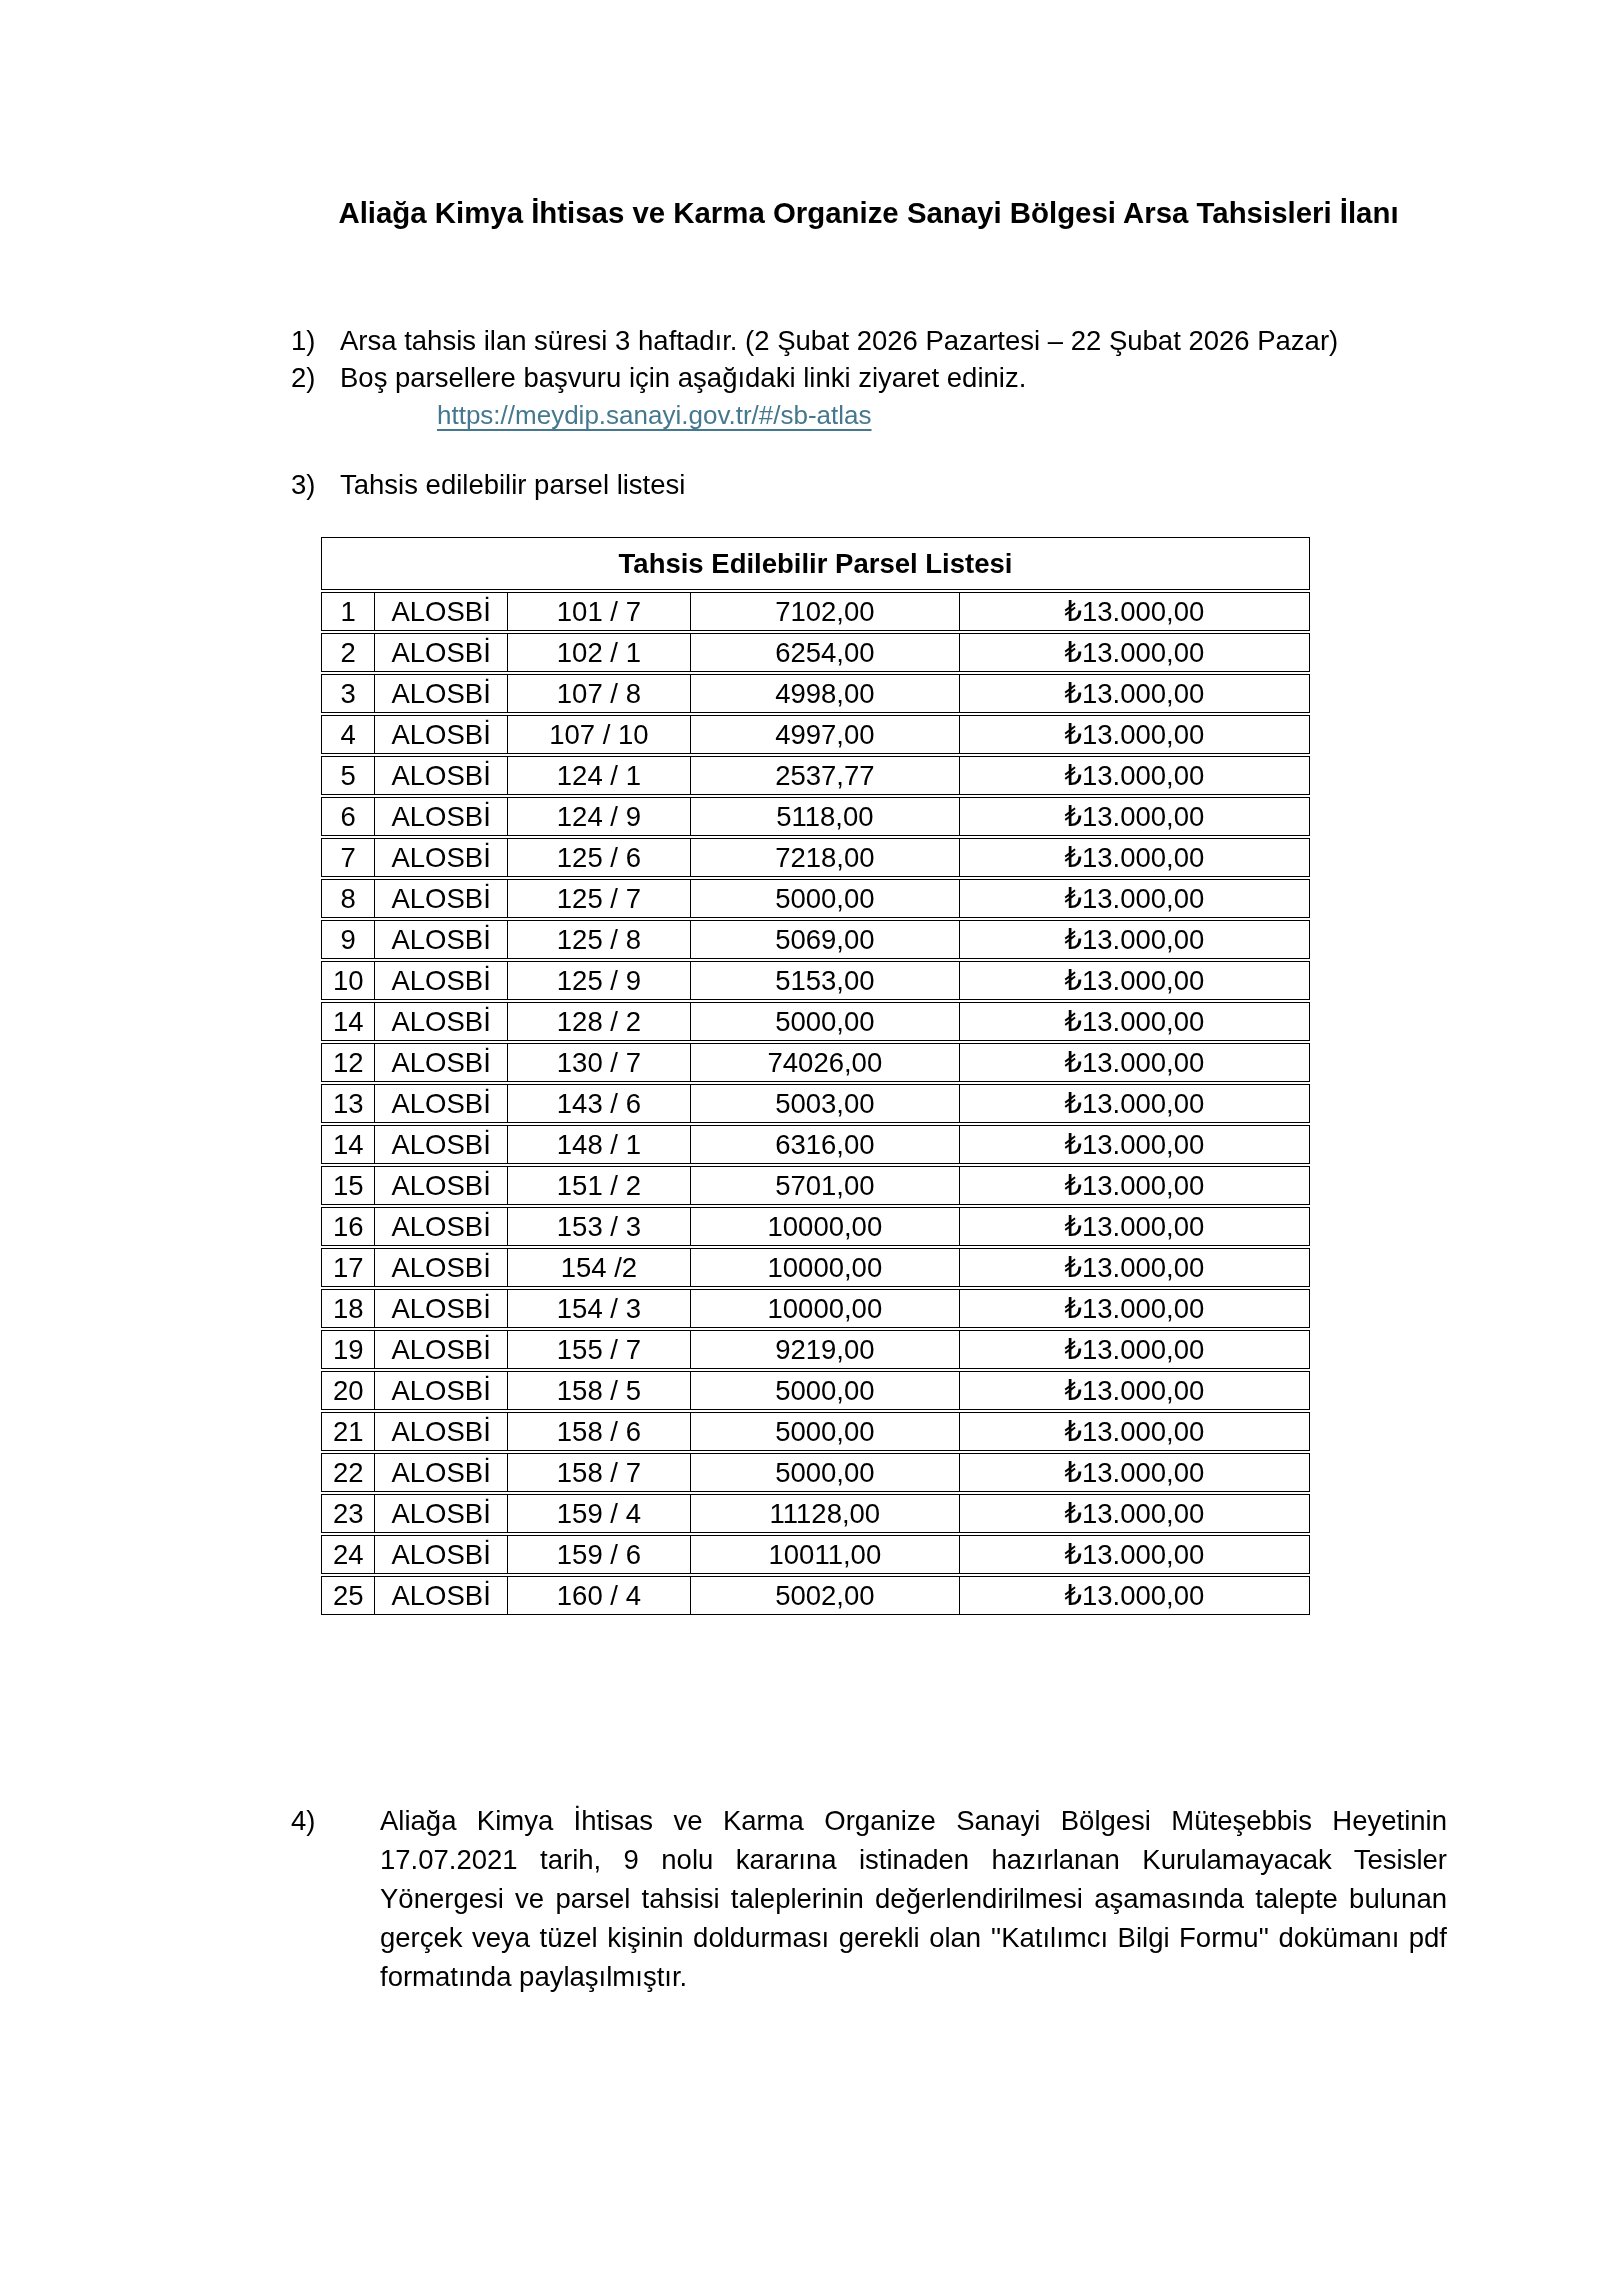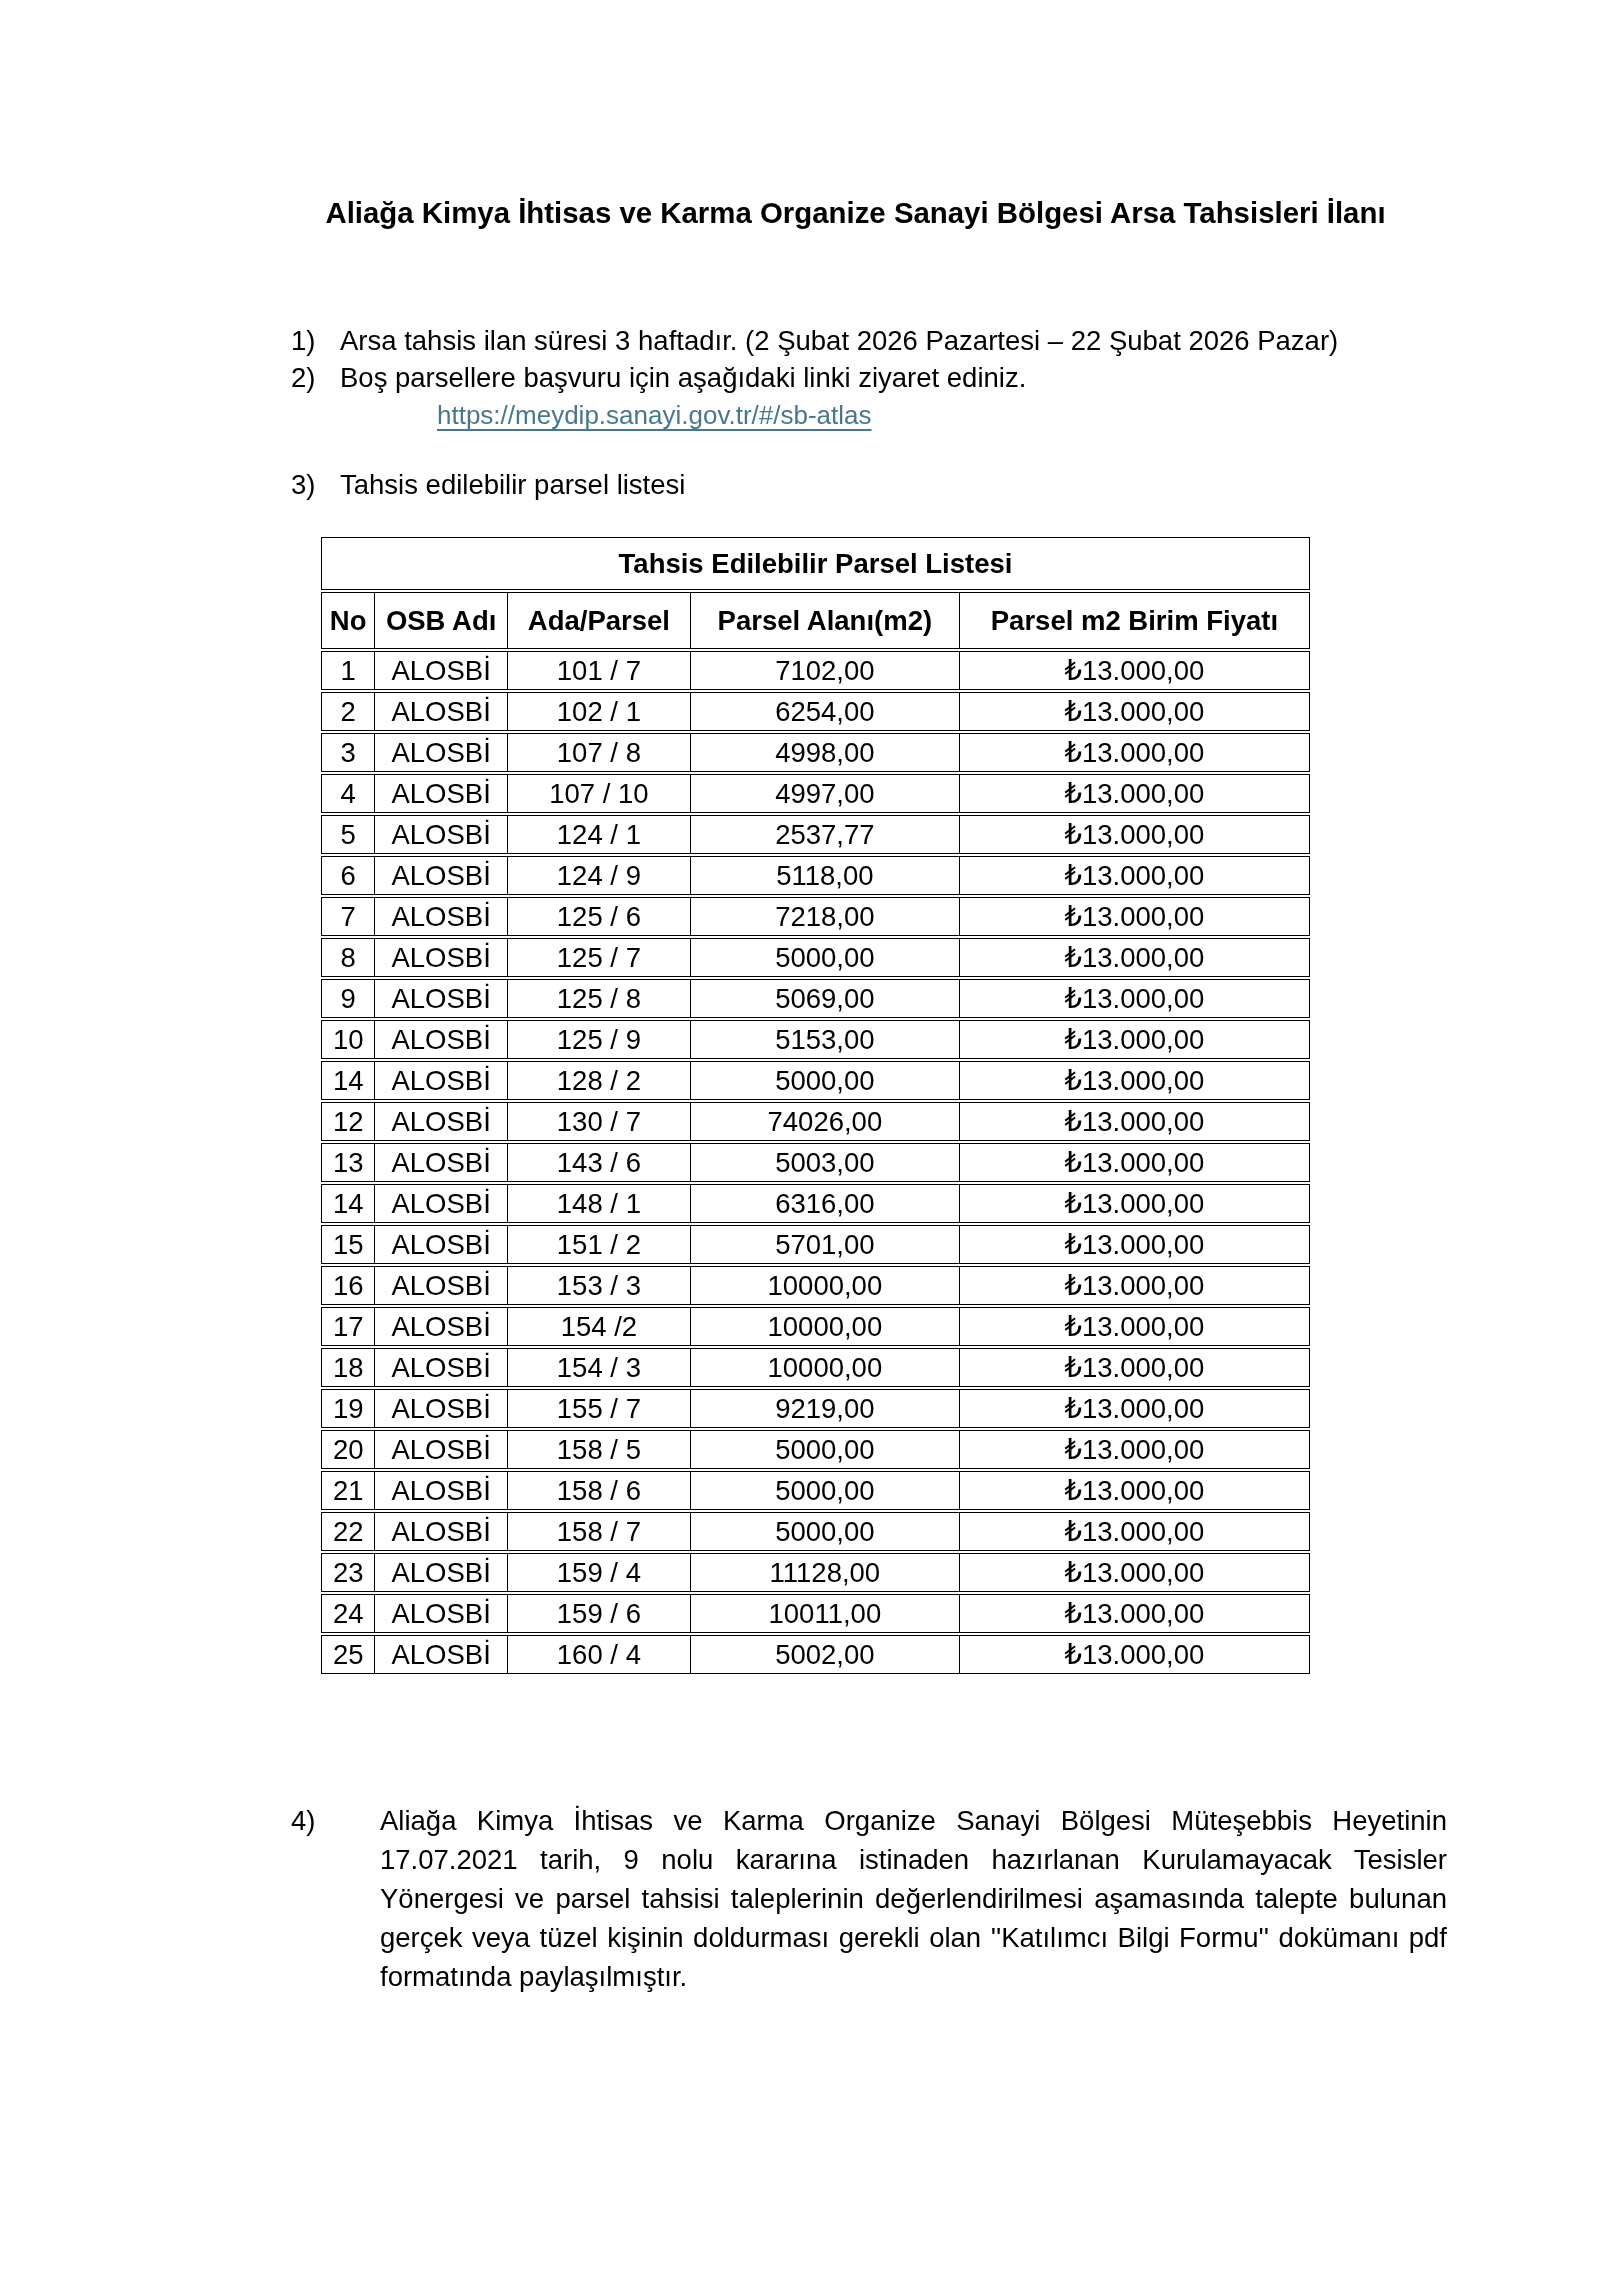--- a/index.html
+++ b/index.html
@@ -12,21 +12,21 @@
     width: 1623px;
     height: 2295px;
     background: #ffffff;
     font-family: "Liberation Sans", "DejaVu Sans", sans-serif;
     color: #000000;
     overflow: hidden;
   }
   .doc-title {
     position: absolute;
     top: 194px;
-    left: 278px;
+    left: 291px;
     width: 1155px;
     text-align: center;
     font-size: 29.4px;
     font-weight: bold;
     line-height: 37px;
     white-space: nowrap;
   }
   .list-item {
     position: absolute;
     left: 291px;
@@ -136,27 +136,20 @@
         <col class="c-no">
           <col class="c-osb">
           <col class="c-ada">
           <col class="c-alan">
           <col class="c-fiyat">
       </colgroup>
       <thead>
         <tr>
           <td class="table-title-cell" colspan="5">Tahsis Edilebilir Parsel Listesi</td>
         </tr>
-        <tr>
-          <th class="colhead">No</th>
-          <th class="colhead">OSB Adı</th>
-          <th class="colhead">Ada/Parsel</th>
-          <th class="colhead">Parsel Alanı(m2)</th>
-          <th class="colhead">Parsel m2 Birim Fiyatı</th>
-        </tr>
       </thead>
       <tbody>
           <tr>
             <td>1</td>
             <td>ALOSBİ</td>
             <td>101 / 7</td>
             <td>7102,00</td>
             <td>₺13.000,00</td>
           </tr>
           <tr>

